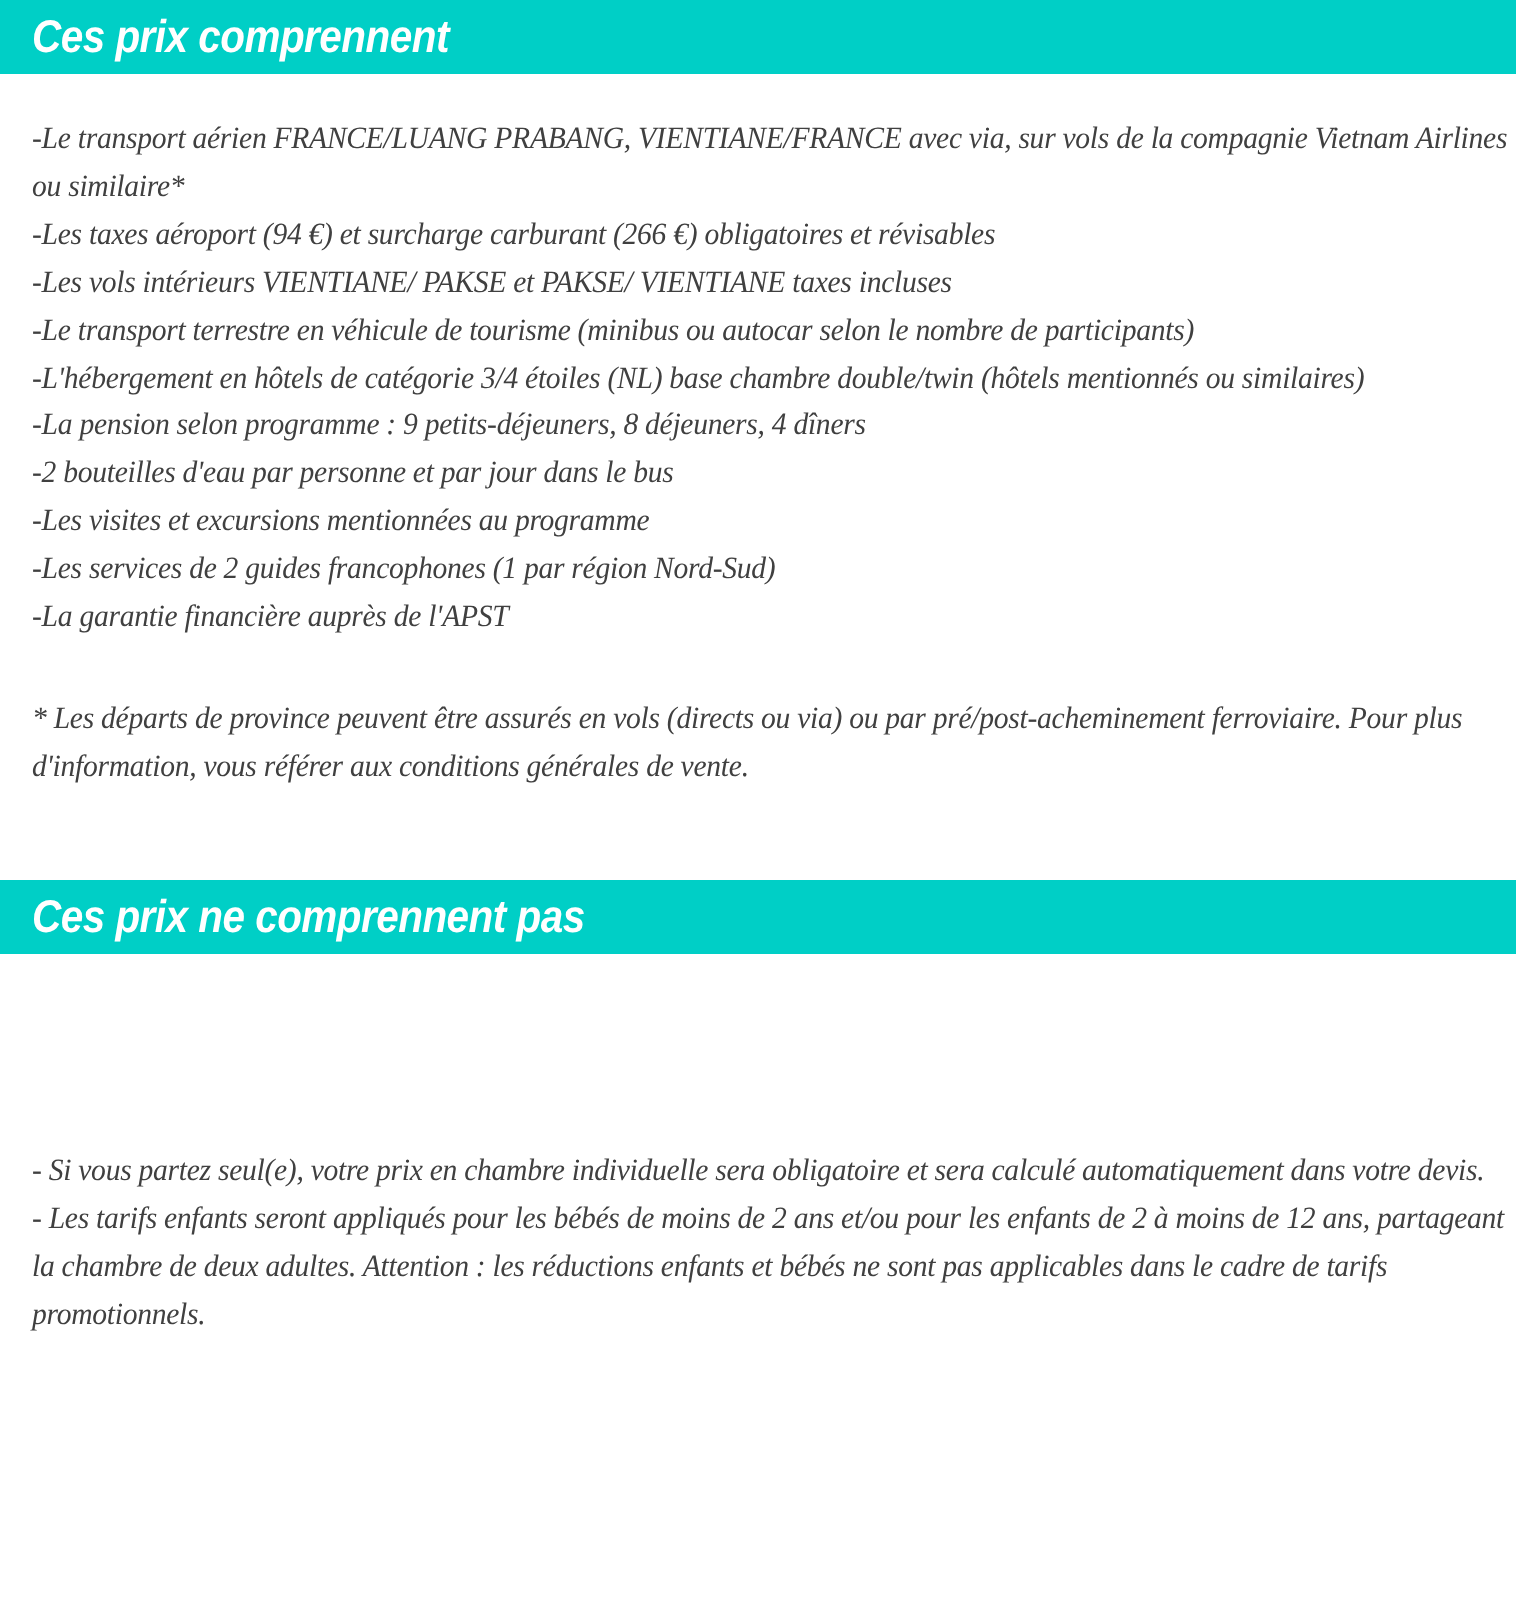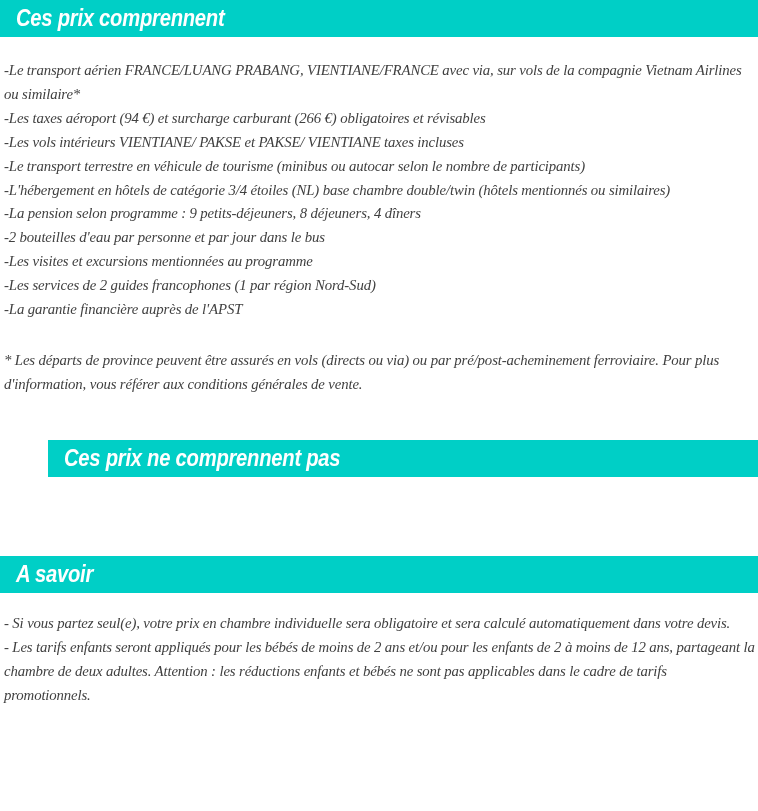--- a/index.html
+++ b/index.html
@@ -38,21 +38,21 @@
     font-weight: bold;
     letter-spacing: -0.3px;
     transform: scaleX(0.88);
     transform-origin: left center;
     white-space: nowrap;
     line-height: 1;
   }
 
   
   .section-body {
-    padding: 0 2px 0 4px;
+    padding: 0 2px 0 16px;
     box-sizing: border-box;
   }
   .line {
     color: #404040;
     font-family: "Liberation Serif", "DejaVu Serif", serif;
     font-size: 15.5px;
     font-style: italic;
     line-height: 23.9px;
     letter-spacing: -0.15px;
     white-space: normal;
@@ -90,32 +90,29 @@
     <p class="line" style="color: rgb(64, 64, 64);">-Les services de 2 guides francophones (1 par région Nord-Sud)</p>
     <p class="line" style="color: rgb(64, 64, 64);">-La garantie financière auprès de l'APST</p>
 
     <div class="spacer-27"></div>
 
     <p class="line" style="color: rgb(64, 64, 64);">* Les départs de province peuvent être assurés en vols (directs ou via) ou par pré/post-acheminement ferroviaire. Pour plus d'information, vous référer aux conditions générales de vente.</p>
   </div>
 
   <div class="spacer-44"></div>
 
-  <div class="section-bar" style="background: rgb(0, 207, 198); margin-left: 48px;">
+  <div class="section-bar" style="background: rgb(0, 207, 198);">
     <span class="bar-title" style="color: rgb(255, 255, 255);">Ces prix ne comprennent pas</span>
   </div>
 
   <div class="spacer-21"></div>
 
 
   <div class="spacer-58"></div>
 
-  <div class="section-bar" style="background: rgb(0, 207, 198);">
-    <span class="bar-title" style="color: rgb(255, 255, 255);">A savoir</span>
-  </div>
 
   <div class="spacer-18"></div>
 
   <div class="section-body">
     <p class="line" style="color: rgb(64, 64, 64);">- Si vous partez seul(e), votre prix en chambre individuelle sera obligatoire et sera calculé automatiquement dans votre devis.</p>
     <p class="line" style="color: rgb(64, 64, 64);">- Les tarifs enfants seront appliqués pour les bébés de moins de 2 ans et/ou pour les enfants de 2 à moins de 12 ans, partageant la chambre de deux adultes. Attention : les réductions enfants et bébés ne sont pas applicables dans le cadre de tarifs promotionnels.</p>
   </div>
 
 </div>
 

